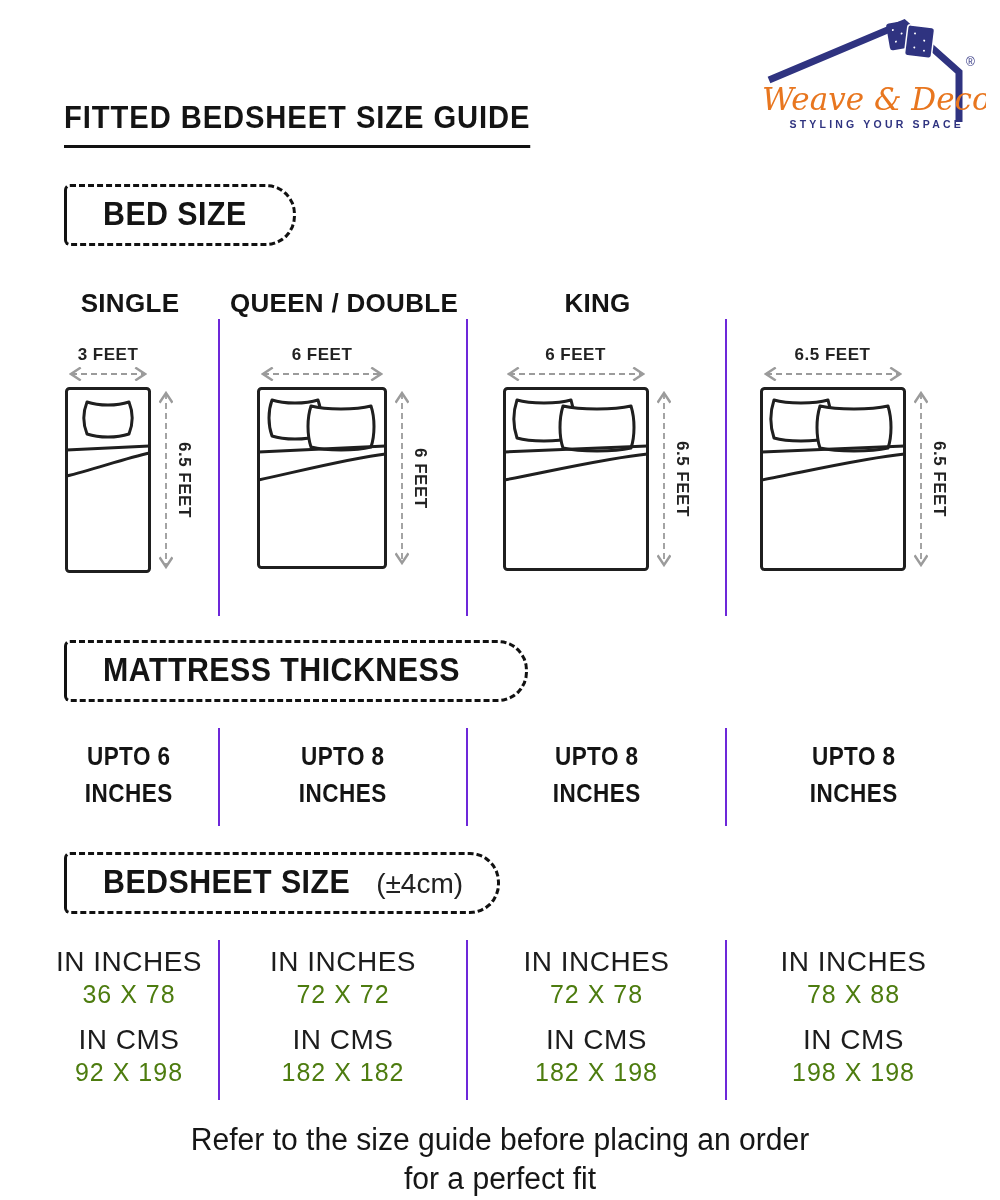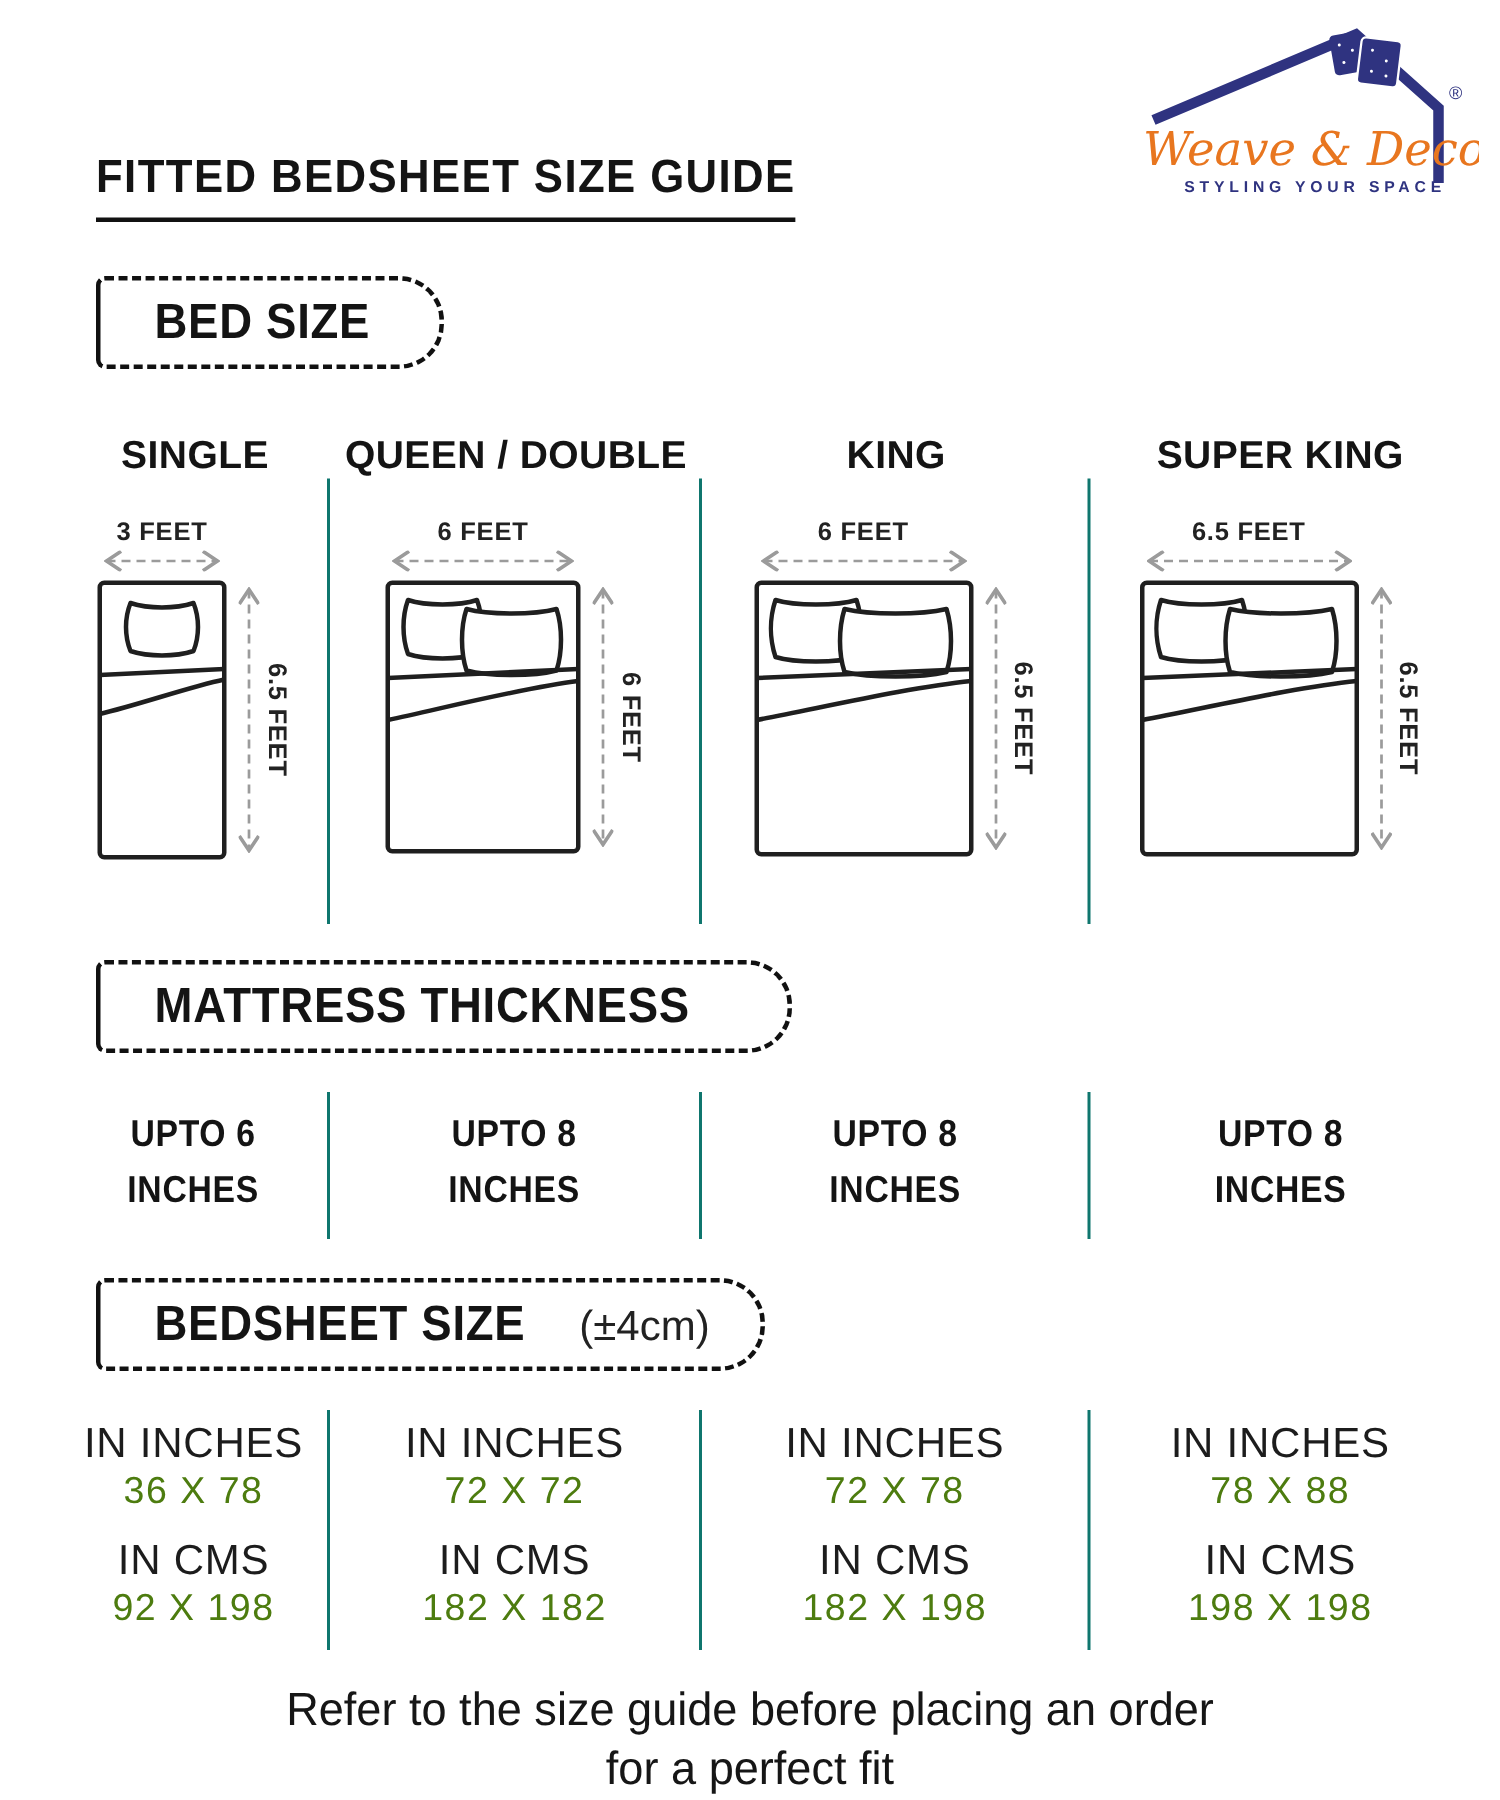--- a/index.html
+++ b/index.html
@@ -18,28 +18,28 @@
   }
   
   .badge-wrap{margin-left:64px;}
   .badge{
     display:inline-block;position:relative;
     border:3px dashed #111;border-left:3px solid #111;
     border-radius:6px 30px 30px 6px;
     padding:8px 34px 10px 36px;white-space:nowrap;
   }
   .badge .b-main{font-size:33px;font-weight:bold;letter-spacing:.5px;display:inline-block;transform:scaleX(.92);transform-origin:left center;}
-  .badge .b-light{font-size:28px;font-weight:normal;color:#222;margin-left:10px;}
+  .badge .b-light{font-size:28px;font-weight:normal;color:#222;margin-left:0;}
   .badge1{margin-top:36px;}
   .badge2{margin-top:24px;}
   .badge3{margin-top:26px;}
   
   .row{display:grid;grid-template-columns:180px 248px 259px 253px;margin-left:40px;width:940px;}
   .row .cell{display:flex;flex-direction:column;align-items:center;}
-  .divided > .cell:not(:last-child){border-right:2px solid #0f766e;}
+  .divided > .cell:not(:last-child){border-right:2px solid #6d28d9;}
   .headers{margin-top:42px;}
   .headers .cell{font-size:26px;font-weight:bold;letter-spacing:.3px;}
   
   .bedrow .cell{padding-top:26px;padding-bottom:42px;}
   .bed-diagram{display:flex;align-items:flex-end;}
   .bed-main{display:flex;flex-direction:column;align-items:center;}
   .dim-w{font-size:17px;font-weight:bold;letter-spacing:.5px;margin-bottom:2px;color:#222;}
   .h-arrow{display:block;margin-bottom:5px;}
   .bed-side{display:flex;align-items:stretch;margin-left:7px;}
   .dim-h{
@@ -114,21 +114,20 @@
     <div class="badge">
       <span class="b-main">BED SIZE</span>
     </div>
   </div>
 
   
   <div class="row headers">
     <div class="cell">SINGLE</div>
     <div class="cell">QUEEN / DOUBLE</div>
     <div class="cell">KING</div>
-    <div class="cell">SUPER KING</div>
   </div>
 
   
   <div class="row bedrow divided">
 
     <div class="cell">
       <div class="bed-diagram">
         <div class="bed-main">
           <div class="dim-w">3 FEET</div>
           <svg class="h-arrow" width="88" height="14">

